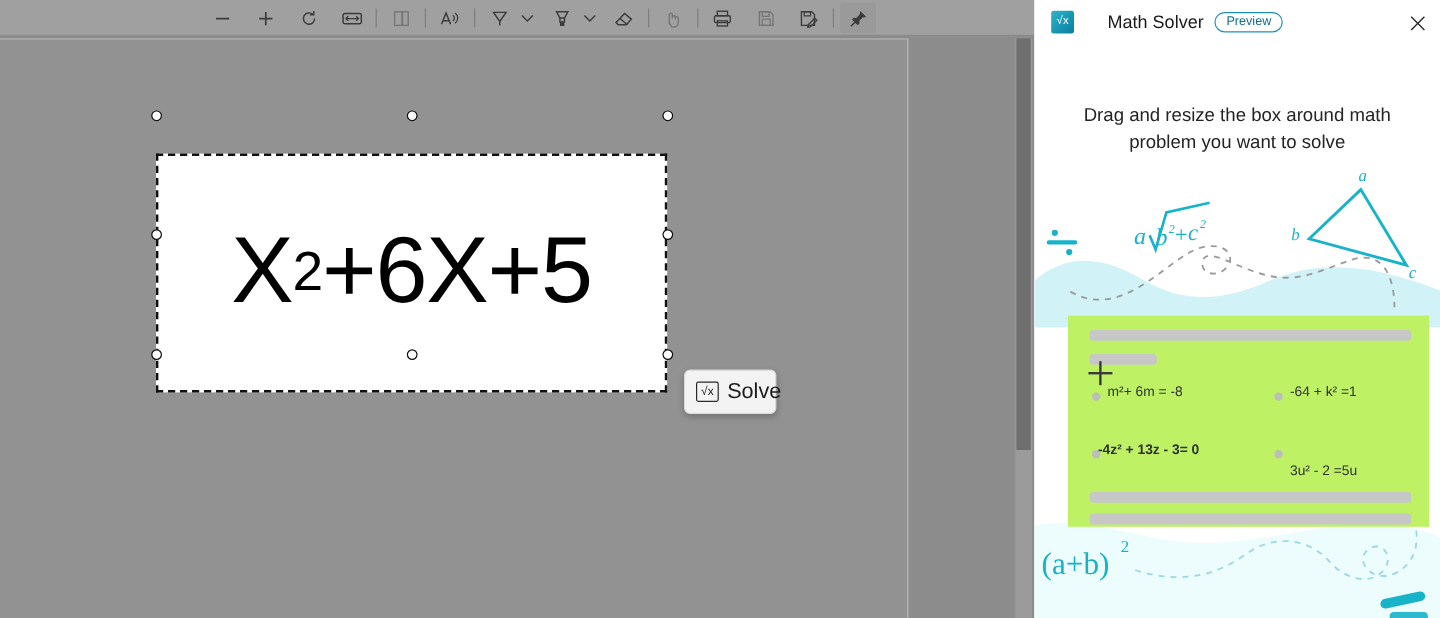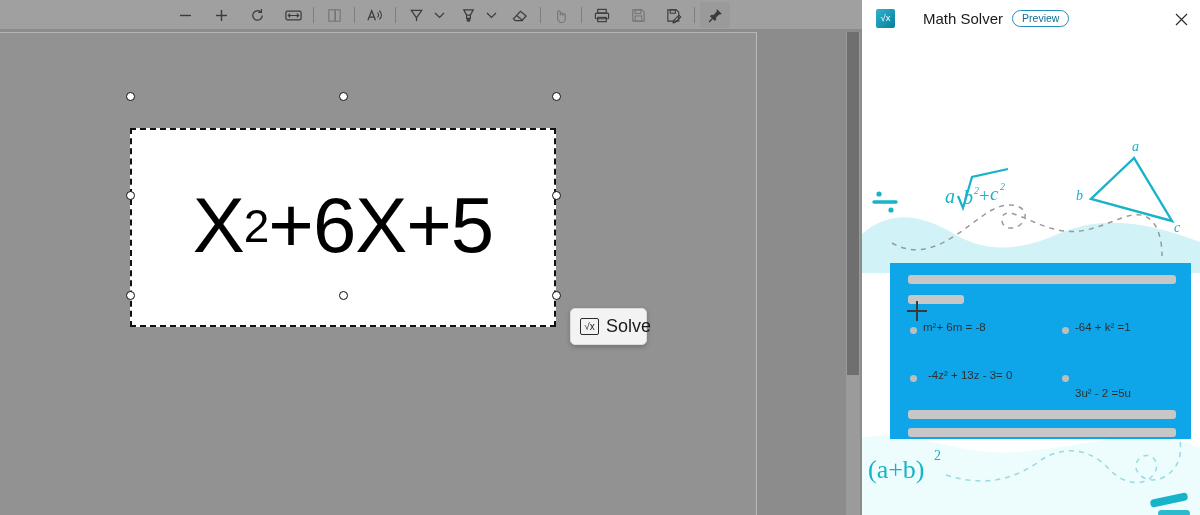--- a/index.html
+++ b/index.html
@@ -174,21 +174,21 @@
   
   #illustration {
     position: absolute; left: 0; top: 138px;
     width: 338px; height: 377px;
   }
   #illustration svg { display: block; }
 
   #ill-card {
     position: absolute; left: 28px; top: 125px;
     width: 301px; height: 176px;
-    background: #0ea5e9;
+    background: #bef264;
   }
   .skel {
     position: absolute;
     background: #c7c7c7;
     border-radius: 3px;
     height: 9px;
   }
   .eqn {
     position: absolute;
     font-size: 11.5px;
@@ -381,20 +381,21 @@
       <div id="ms-icon">√x</div>
       <div id="panel-title">Math Solver</div>
       <div id="preview-badge">Preview</div>
       <div id="panel-close">
         <svg width="13" height="13" viewBox="0 0 13 13">
             <path d="M1 1 L12 12 M12 1 L1 12" stroke="currentColor" stroke-width="1.2" fill="none"></path>
           </svg>
       </div>
     </div>
 
+    <div id="panel-instruction">Drag and resize the box around math problem you want to solve</div>
 
     <div id="illustration">
 
       <svg width="338" height="377" viewBox="0 0 338 377">
 
         <path d="M0 96 C30 70 62 78 92 96 C126 116 160 112 196 96 C236 78 282 82 338 104 L338 135 L0 135 Z" fill="#c9f0f6" opacity="0.85"></path>
 
         <g stroke="#17b3c9" stroke-width="3.4" stroke-linecap="round">
           <line x1="12" y1="64" x2="34" y2="64"></line>
         </g>
@@ -442,21 +443,21 @@
 
         <div id="crosshair"></div>
 
         <div class="bullet" style="left:20px;  top:64px;"></div>
         <div class="eqn" style="left:33px; top:58px;">m²+ 6m = -8</div>
 
         <div class="bullet" style="left:172px; top:64px;"></div>
         <div class="eqn" style="left:185px; top:58px;">-64 + k² =1</div>
 
         <div class="bullet" style="left:20px;  top:112px;"></div>
-        <div class="eqn" style="left:38px; top:106px;">-4z² + 13z - 3= 0</div>
+        <div class="eqn" style="left:25px; top:106px;font-weight:bold;">-4z² + 13z - 3= 0</div>
 
         <div class="bullet" style="left:172px; top:112px;"></div>
         <div class="eqn" style="left:185px; top:124px;">3u² - 2  =5u</div>
 
         <div class="skel" style="left:18px; top:147px; width:268px;"></div>
         <div class="skel" style="left:18px; top:165px; width:268px;"></div>
       </div>
     </div>
   </div>
 </div>

